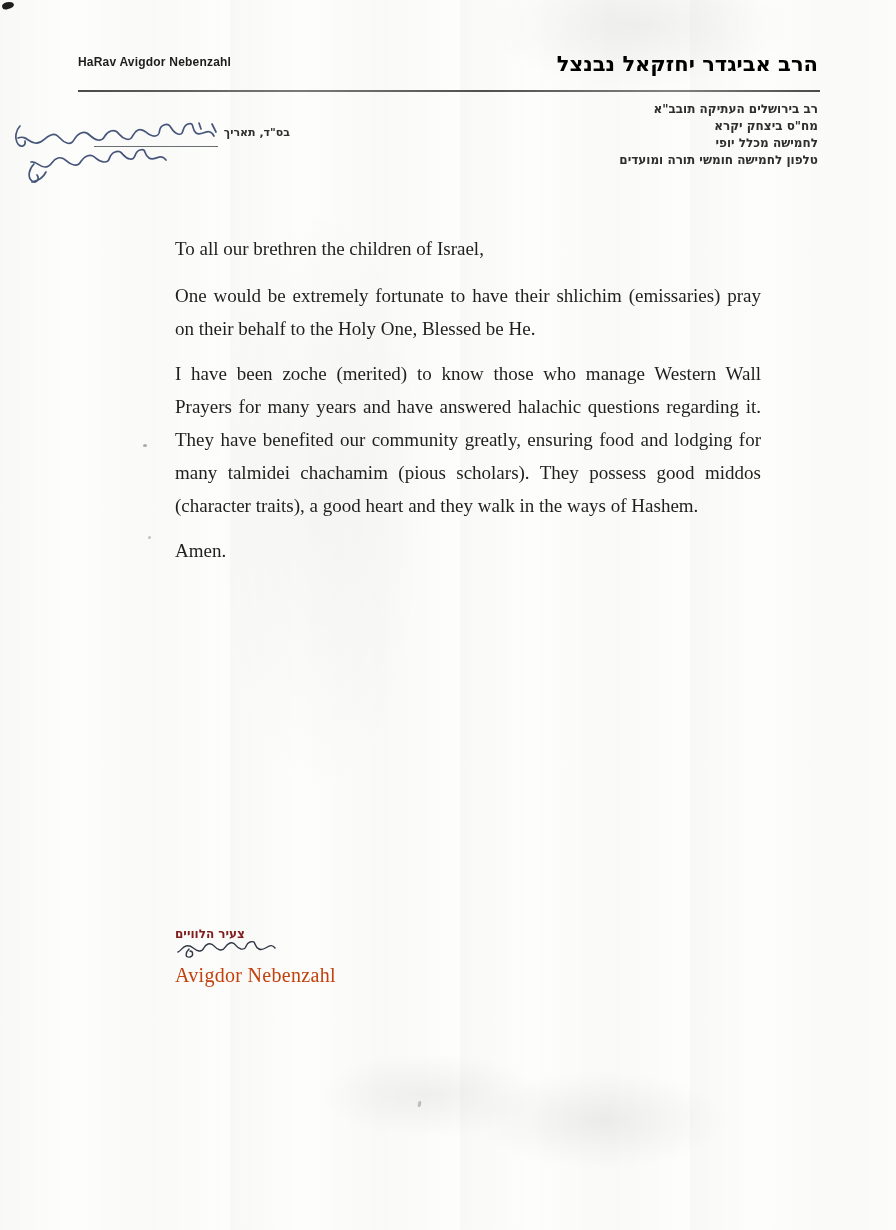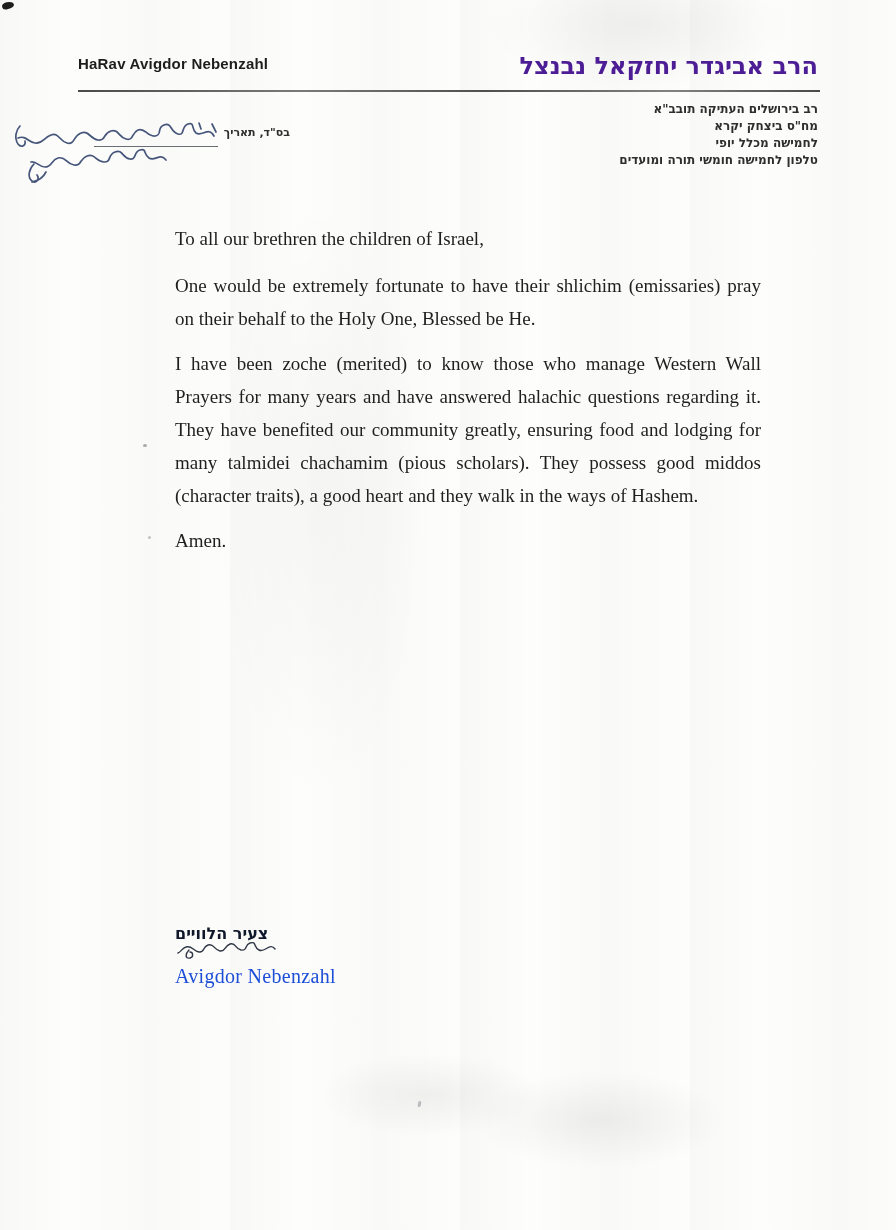--- a/index.html
+++ b/index.html
@@ -20,26 +20,26 @@
       repeating-linear-gradient(90deg,
         rgba(0,0,0,0.018) 0px, rgba(0,0,0,0.0) 70px,
         rgba(0,0,0,0.015) 150px, rgba(0,0,0,0.0) 230px);
   }
   .page{position:absolute;inset:0;}
 
   
   .lh-name-en{
     position:absolute;left:78px;top:55px;
     font-family:"Liberation Sans", sans-serif;
-    font-weight:bold;font-size:15px;letter-spacing:.2px;color:#1d1d1d;
+    font-weight:bold;font-size:12px;letter-spacing:.2px;color:#1d1d1d;
   }
   .lh-name-he{
     position:absolute;right:78px;top:52px;
     font-family:"DejaVu Sans", sans-serif;direction:rtl;
-    font-weight:bold;font-size:24px;color:#4c1d95;
+    font-weight:bold;font-size:21px;color:#000000;
   }
   .lh-rule{
     position:absolute;left:78px;right:76px;top:90px;height:2px;
     background:linear-gradient(90deg,#4a4a4a,#7a7a7a 30%,#505050 55%,#828282 80%,#4a4a4a);
   }
   .lh-titles{
     position:absolute;right:78px;top:101px;
     font-family:"DejaVu Sans", sans-serif;direction:rtl;text-align:right;
     font-size:12px;font-weight:600;line-height:17px;color:#2e2e2e;
   }
@@ -49,37 +49,37 @@
   .date-label{
     position:absolute;right:8px;top:12px;
     font-family:"DejaVu Sans", sans-serif;direction:rtl;
     font-size:11px;font-weight:600;color:#2e2e2e;white-space:nowrap;
   }
   .date-underline{position:absolute;left:88px;top:32px;width:124px;height:1px;background:#6a6f75;}
   .hand-svg{position:absolute;left:0;top:0;}
 
   
   .body-col{
-    position:absolute;left:175px;top:222px;width:586px;
+    position:absolute;left:175px;top:232px;width:586px;
     font-size:19px;line-height:33px;color:#1f1f1f;
   }
   .body-col p{margin:0;}
   .p-sal1{margin-bottom:14px !important;}
   .p-sal2{margin-bottom:24px !important;}
   .p-just{text-align:justify;margin-bottom:12px !important;}
   .p-last{margin-bottom:10px !important;}
 
   
   .sig-block{position:absolute;left:175px;top:924px;width:320px;}
   .sig-he{
     font-family:"DejaVu Sans", sans-serif;direction:rtl;text-align:right;
-    display:inline-block;font-weight:bold;font-size:16px;color:#0f172a;
+    display:inline-block;font-weight:bold;font-size:12px;color:#7f1d1d;
   }
   .sig-script{display:block;margin:-2px 0 4px 2px;}
-  .sig-name{font-size:20px;color:#1d4ed8;letter-spacing:.3px;}
+  .sig-name{font-size:20px;color:#c2410c;letter-spacing:.3px;}
 
   
   .footer-band{
     position:absolute;left:0;right:0;top:1166px;height:50px;
     background:linear-gradient(180deg,#f4f4f2,#f0f0ee);
     border-bottom:2px solid #d6dee2;
   }
   .footer-line{
     position:absolute;left:0;right:0;top:18px;text-align:center;
     font-family:"DejaVu Sans", sans-serif;

